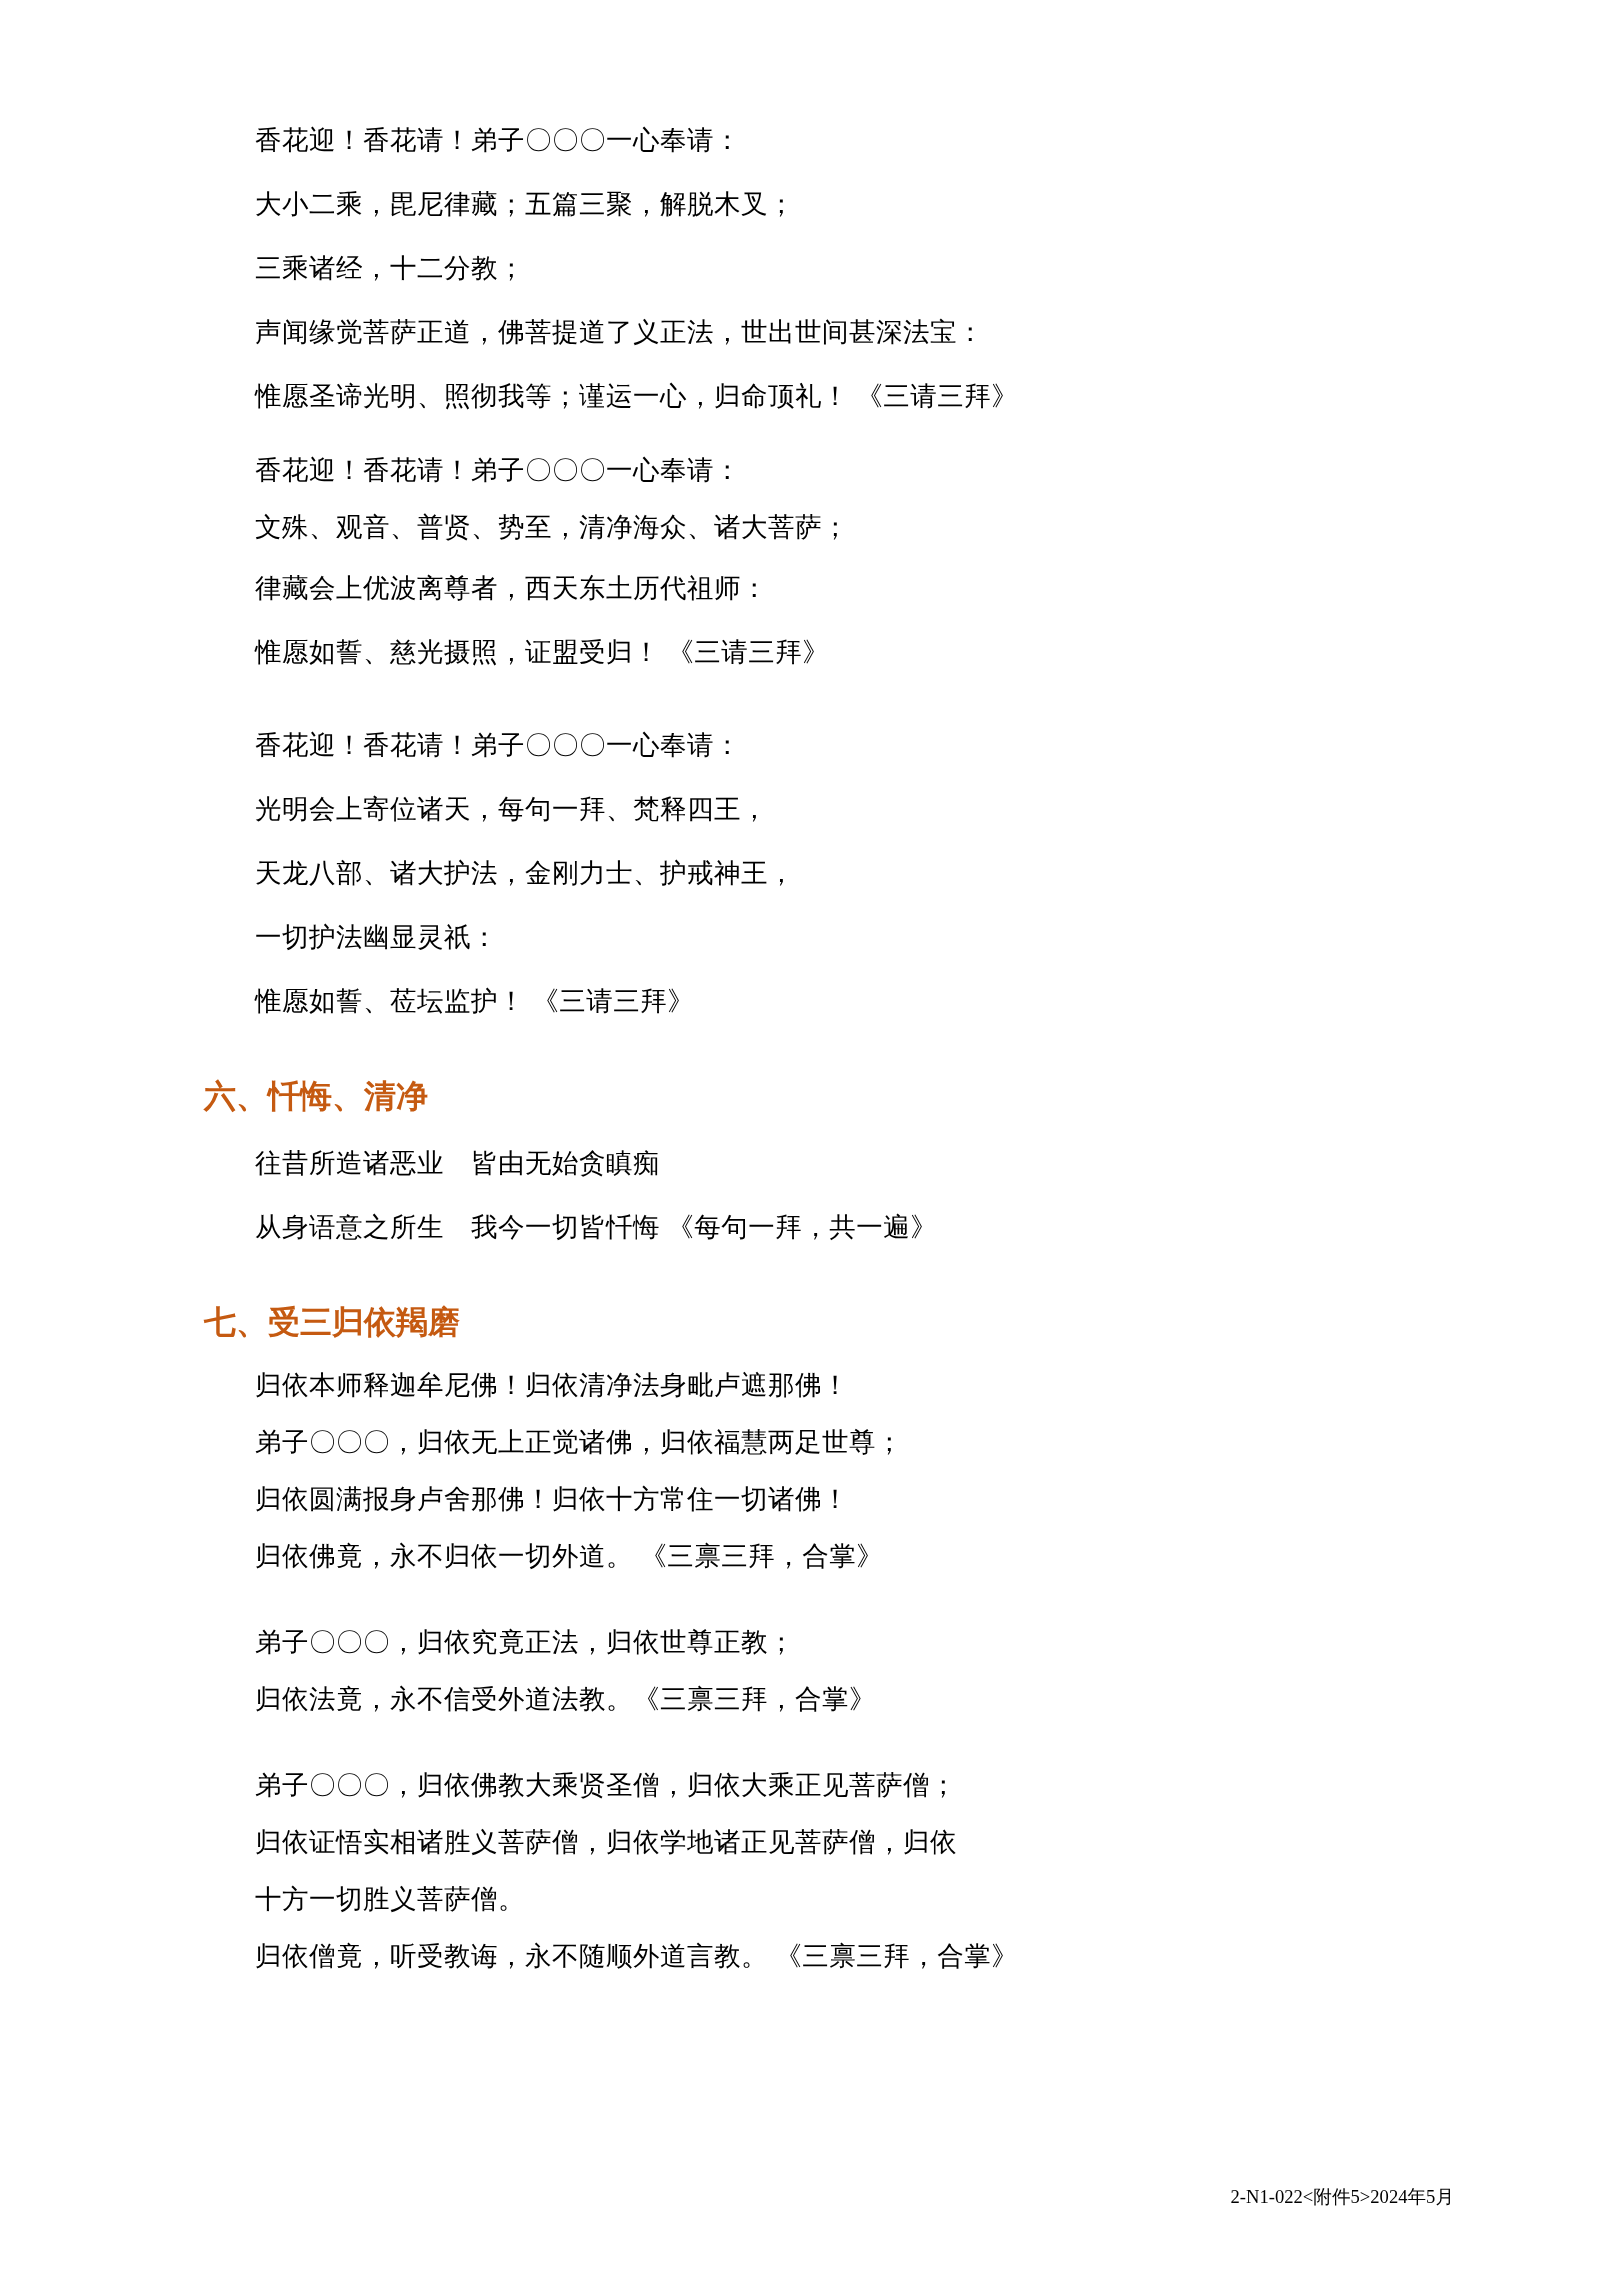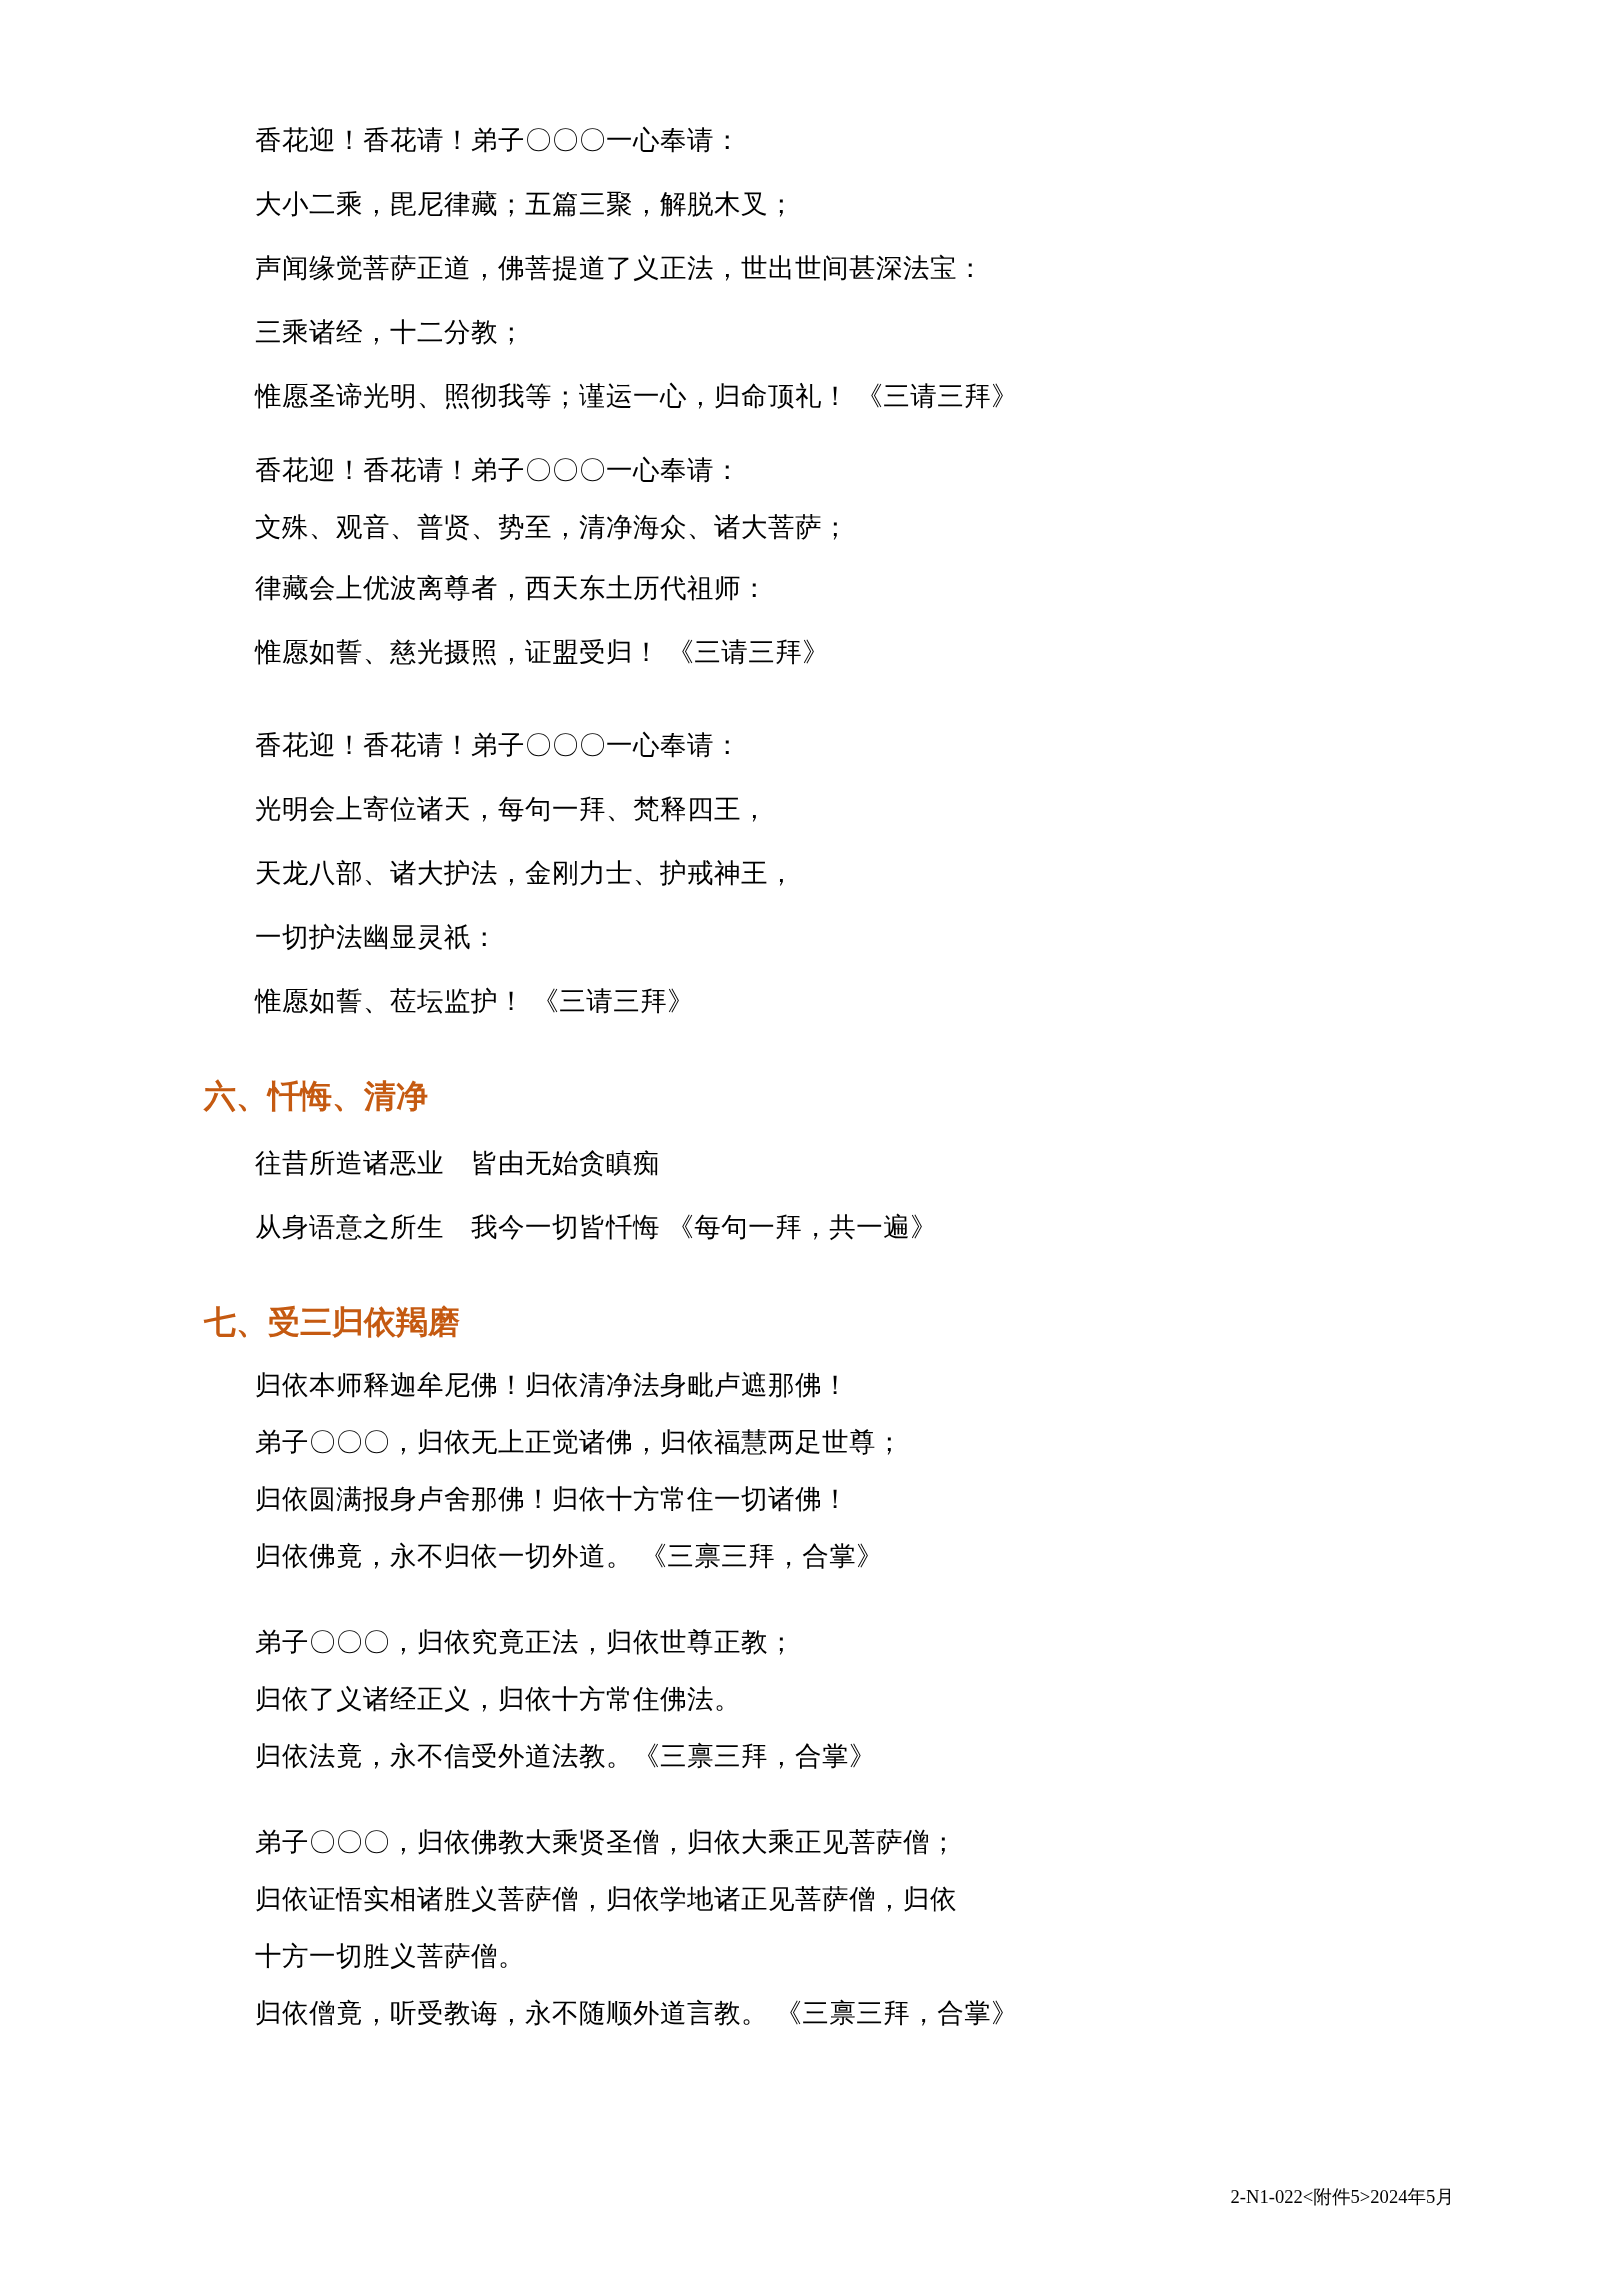--- a/index.html
+++ b/index.html
@@ -59,22 +59,22 @@
   }
 </style>
 </head>
 <body>
 
 <div class="page">
 
   <div class="block">
     <p class="line">香花迎！香花请！弟子〇〇〇一心奉请：</p>
     <p class="line">大小二乘，毘尼律藏；五篇三聚，解脱木叉；</p>
+    <p class="line">三乘诸经，十二分教；</p>
     <p class="line">声闻缘觉菩萨正道，佛菩提道了义正法，世出世间甚深法宝：</p>
-    <p class="line">三乘诸经，十二分教；</p>
     <p class="line">惟愿圣谛光明、照彻我等；谨运一心，归命顶礼！ 《三请三拜》</p>
   </div>
 
   <div class="gap-sm"></div>
 
   <div class="block">
     <p class="line tight">香花迎！香花请！弟子〇〇〇一心奉请：</p>
     <p class="line tight">文殊、观音、普贤、势至，清净海众、诸大菩萨；</p>
     <p class="line">律藏会上优波离尊者，西天东土历代祖师：</p>
     <p class="line">惟愿如誓、慈光摄照，证盟受归！ 《三请三拜》</p>
@@ -107,21 +107,20 @@
     <p class="line tight">归依本师释迦牟尼佛！归依清净法身毗卢遮那佛！</p>
     <p class="line tight">弟子〇〇〇，归依无上正觉诸佛，归依福慧两足世尊；</p>
     <p class="line tight">归依圆满报身卢舍那佛！归依十方常住一切诸佛！</p>
     <p class="line tight">归依佛竟，永不归依一切外道。 《三禀三拜，合掌》</p>
   </div>
 
   <div class="gap-md"></div>
 
   <div class="block">
     <p class="line tight">弟子〇〇〇，归依究竟正法，归依世尊正教；</p>
-    <p class="line tight">归依了义诸经正义，归依十方常住佛法。</p>
     <p class="line tight">归依法竟，永不信受外道法教。《三禀三拜，合掌》</p>
   </div>
 
   <div class="gap-md"></div>
 
   <div class="block">
     <p class="line tight">弟子〇〇〇，归依佛教大乘贤圣僧，归依大乘正见菩萨僧；</p>
     <p class="line tight">归依证悟实相诸胜义菩萨僧，归依学地诸正见菩萨僧，归依</p>
     <p class="line tight">十方一切胜义菩萨僧。</p>
     <p class="line tight">归依僧竟，听受教诲，永不随顺外道言教。 《三禀三拜，合掌》</p>

